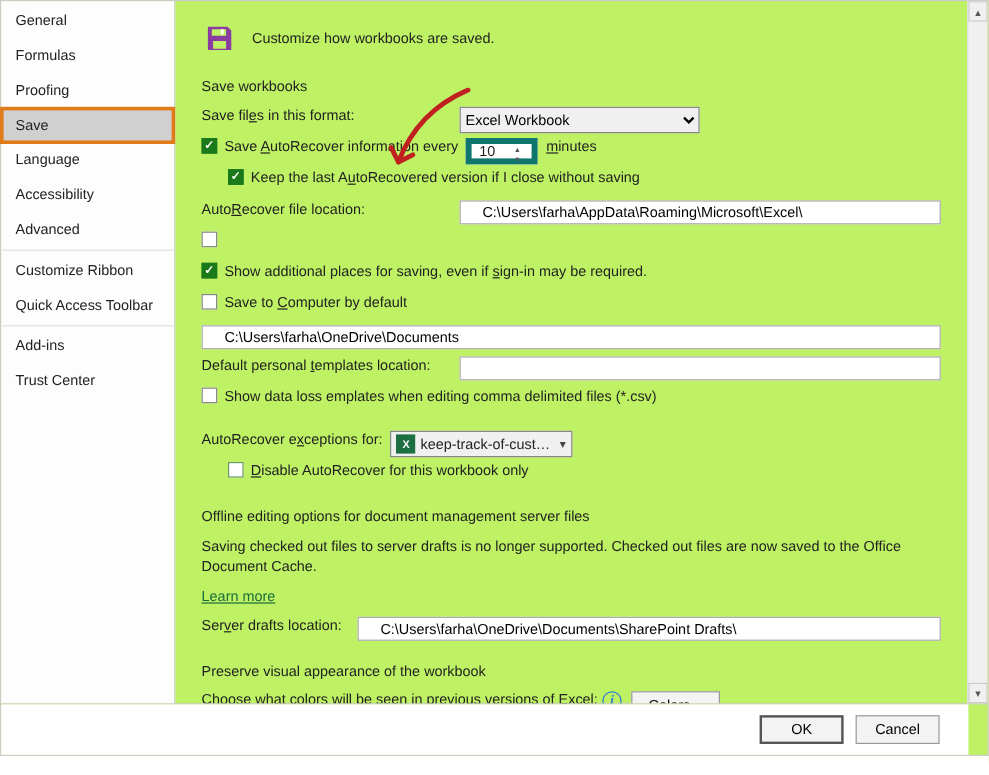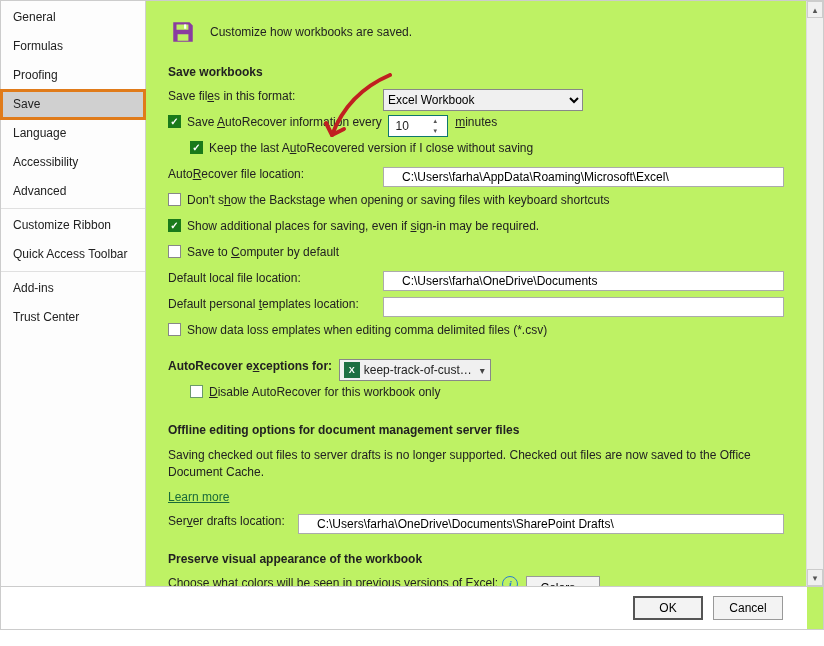--- a/index.html
+++ b/index.html
@@ -68,32 +68,32 @@
     position:absolute;
     top:0; left:0; right:17px; bottom:0;
     padding: 10px 22px 10px 22px;
     overflow:hidden;
   }
   .hdr-row { display:flex; align-items:center; gap:12px; margin-bottom:18px; margin-top:6px;text-align:right;}
   .save-icon {
     width:30px; height:30px;
     display:flex; align-items:center; justify-content:center;
   }
-  .section-title { font-weight:700; margin: 10px 0 10px 0; }
+  .section-title { font-weight:400; margin: 10px 0 10px 0; }
   .row { display:flex; align-items:flex-start; margin: 4px 0; min-height:22px; flex-wrap:wrap;}
   .row .lbl { width: 215px; }
   input[type=text].wide {
     flex:1; height:20px; border:1px solid #ababab; padding:1px 18px; font: inherit;
   }
   select.combo {
     height:22px; border:1px solid #888; background:#f0f0f0; font:inherit;
     padding:1px 0;
   }
   .spin {
-    width:60px; height:22px; border:1px solid #0f766e; display:inline-flex;
+    width:60px; height:22px; border:5px solid #0f766e; display:inline-flex;
     align-items:center; padding:0 16px 0 6px; position:relative; background:#fff;
   }
   .spin .arrows{ position:absolute; right:2px; top:1px; bottom:1px; width:12px;
     display:flex; flex-direction:column; justify-content:space-between; font-size:7px; color:#555;}
   .chk {
     width:13px; height:13px; border:1px solid #888; display:inline-flex;
     align-items:center; justify-content:center; background:#fff; flex-shrink:0;
     margin-right:6px;
   }
   .chk.checked { background:#1a7a1a; border-color:#1a7a1a; color:#fff; font-size:10px; font-weight:bold;}
@@ -197,35 +197,33 @@
           <span>Keep the last A<span class="u">u</span>toRecovered version if I close without saving</span>
         </div>
 
         <div class="row">
           <span class="lbl">Auto<span class="u">R</span>ecover file location:</span>
           <input type="text" class="wide" value="C:\Users\farha\AppData\Roaming\Microsoft\Excel\" style="">
         </div>
 
         <div class="row">
           <span class="chk"></span>
-          <span>Don't s<span class="u">h</span>ow the Backstage when opening or saving files with keyboard shortcuts</span>
         </div>
 
         <div class="row">
           <span class="chk checked"></span>
           <span>Show additional places for saving, even if <span class="u">s</span>ign-in may be required.</span>
         </div>
 
         <div class="row">
           <span class="chk"></span>
           <span>Save to <span class="u">C</span>omputer by default</span>
         </div>
 
         <div class="row">
-          <span class="lbl">Default local file location:</span>
           <input type="text" class="wide" value="C:\Users\farha\OneDrive\Documents" style="">
         </div>
 
         <div class="row">
           <span class="lbl">Default personal <span class="u">t</span>emplates location:</span>
           <input type="text" class="wide" value="" style="">
         </div>
 
         <div class="row">
           <span class="chk"></span>

